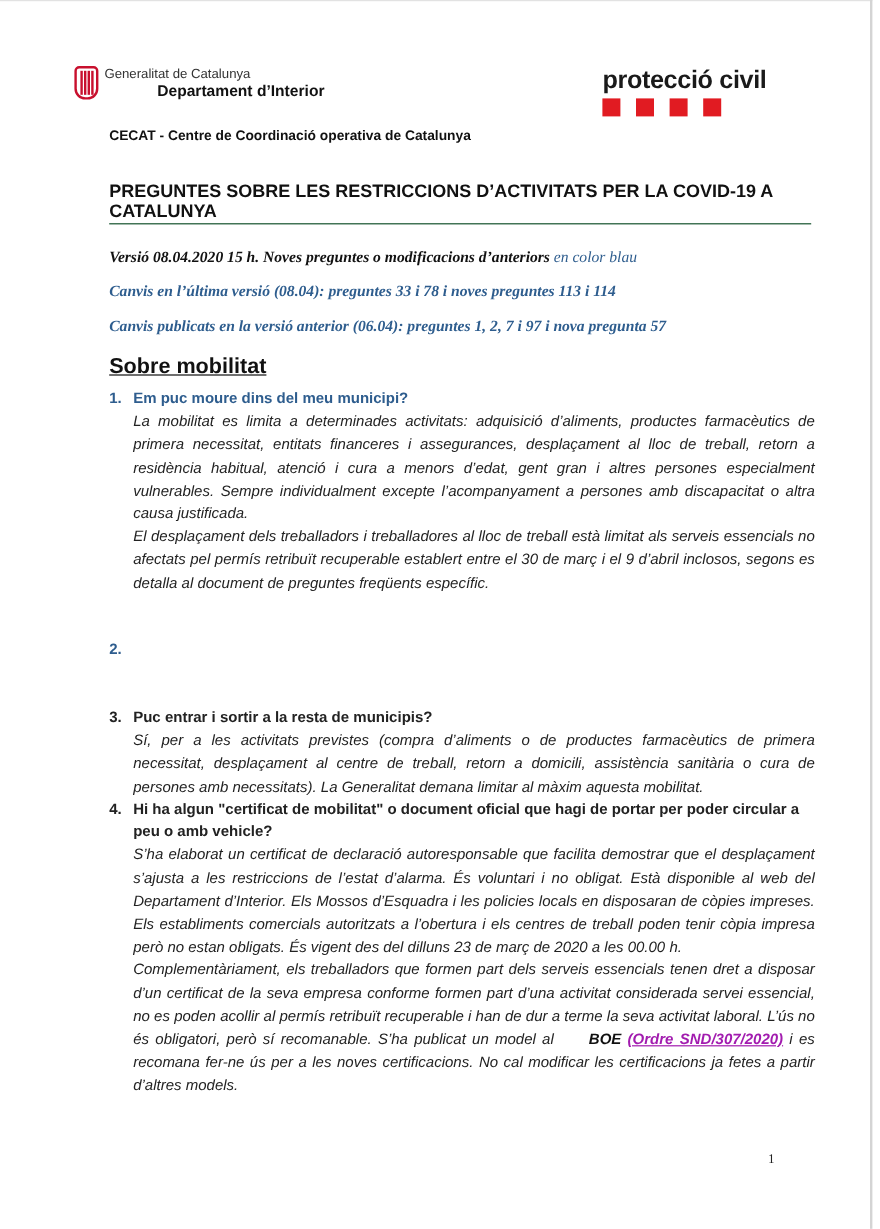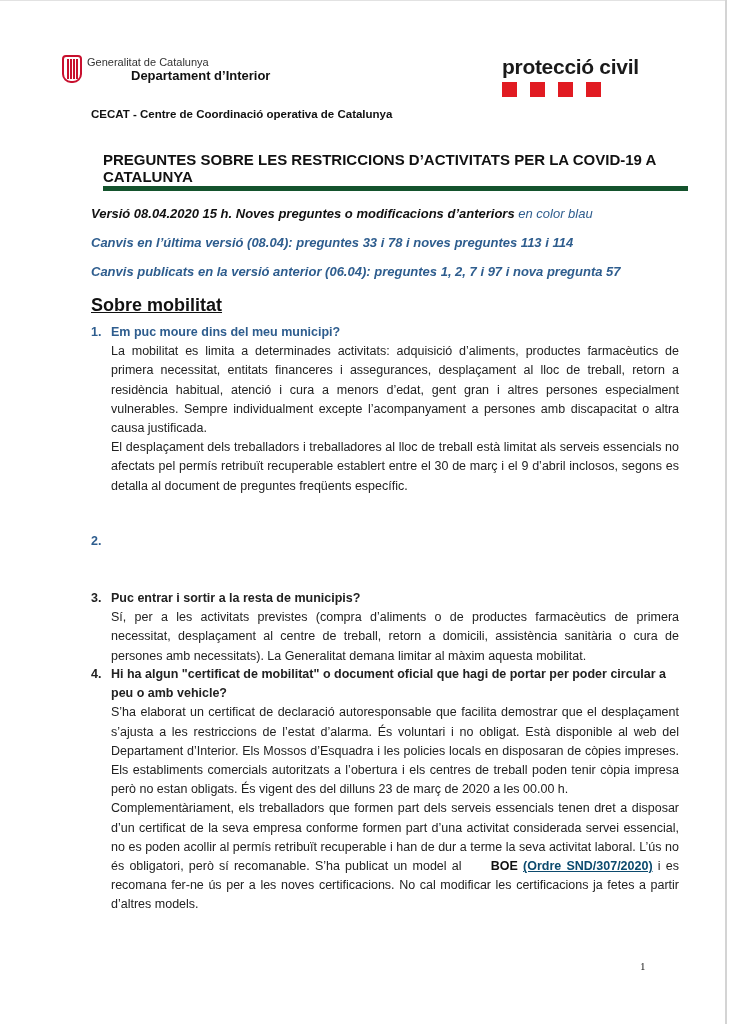--- a/index.html
+++ b/index.html
@@ -18,38 +18,38 @@
   .gen-line1 { font-size: 11px; color: #333; }
   .gen-line2 { font-size: 13px; font-weight: bold; color: #111; margin-left: 44px; }
 
   .pc-logo { position: absolute; left: 502px; top: 56px; }
   .pc-title { font-size: 21px; font-weight: bold; color: #1a1a1a; letter-spacing: -0.3px; line-height: 22px; }
   .pc-squares { display: flex; gap: 13px; margin-top: 4px; }
   .pc-squares span { width: 15px; height: 15px; background: #e11b22; display: block; }
 
   .cecat { position: absolute; left: 91px; top: 108px; font-size: 11.5px; font-weight: bold; color: #111; }
 
-  .doc-title { position: absolute; left: 91px; top: 151px; width: 585px; font-size: 15px; font-weight: bold; line-height: 17px; color: #111; padding-bottom: 1px; border-bottom: 5px solid #14532d; margin-left: 12px; }
+  .doc-title { position: absolute; left: 91px; top: 151px; width: 585px; font-size: 15px; font-weight: bold; line-height: 17px; color: #111; padding-bottom: 1px; border-bottom: 1px solid #14532d; }
 
-  .version { position: absolute; left: 91px; font-family: Liberation Sans, sans-serif; font-style: italic; font-weight: bold; font-size: 13px; white-space: nowrap; }
+  .version { position: absolute; left: 91px; font-family: Liberation Serif, serif; font-style: italic; font-weight: bold; font-size: 13px; white-space: nowrap; }
   .v1 { top: 206px; color: #111; }
   .v1 .blue { color: #2e5d8e; font-weight: normal; }
   .v2 { top: 235px; color: #2e5d8e; }
   .v3 { top: 264px; color: #2e5d8e; }
 
   .section-title { position: absolute; left: 91px; top: 295px; font-size: 18px; font-weight: bold; text-decoration: underline; color: #111; }
 
   .qa { position: absolute; left: 91px; width: 588px; font-size: 12.5px; line-height: 19.2px; color: #222; }
   .q { font-weight: bold; display: flex; }
   .q .num { width: 20px; flex: none; }
   .q.blue { color: #2e5d8e; }
-  .a { margin-left: 20px; text-align: justify; }
+  .a { margin-left: 20px; text-align: justify; font-style: italic; }
   .a.blue { color: #2e5d8e; }
   .boe { font-weight: bold; color: #111; padding-left: 24px; }
-  .boe-link { font-weight: bold; text-decoration: underline; color: #0c4a6e; }
+  .boe-link { font-weight: bold; text-decoration: underline; color: #a21caf; }
 
   .page-number { position: absolute; left: 640px; top: 960px; font-family: "Liberation Serif", serif; font-size: 11px; color: #222; }
 </style>
 </head>
 <body>
 
 <div class="page-top-edge"></div>
 <div class="page-edge"></div>
 
 <div class="gen-logo">

